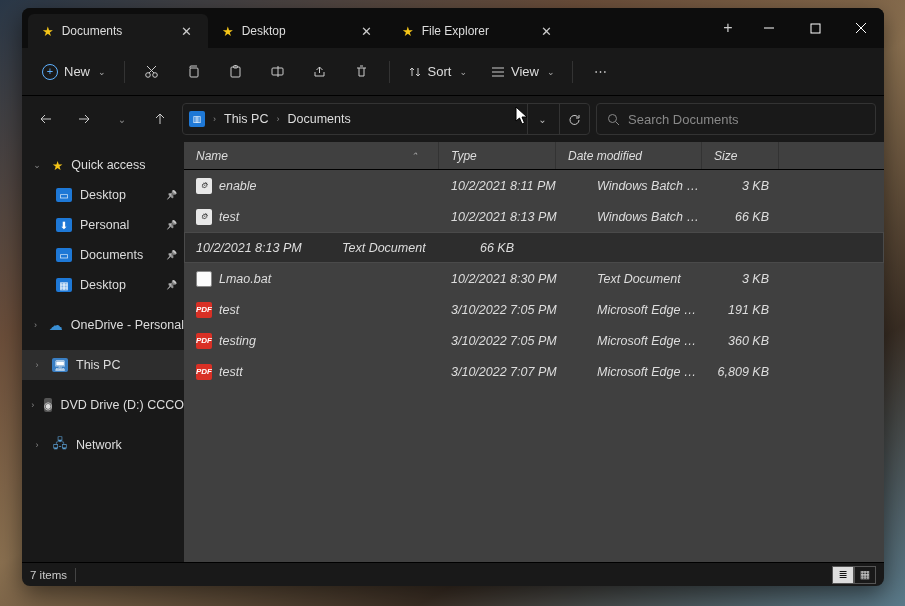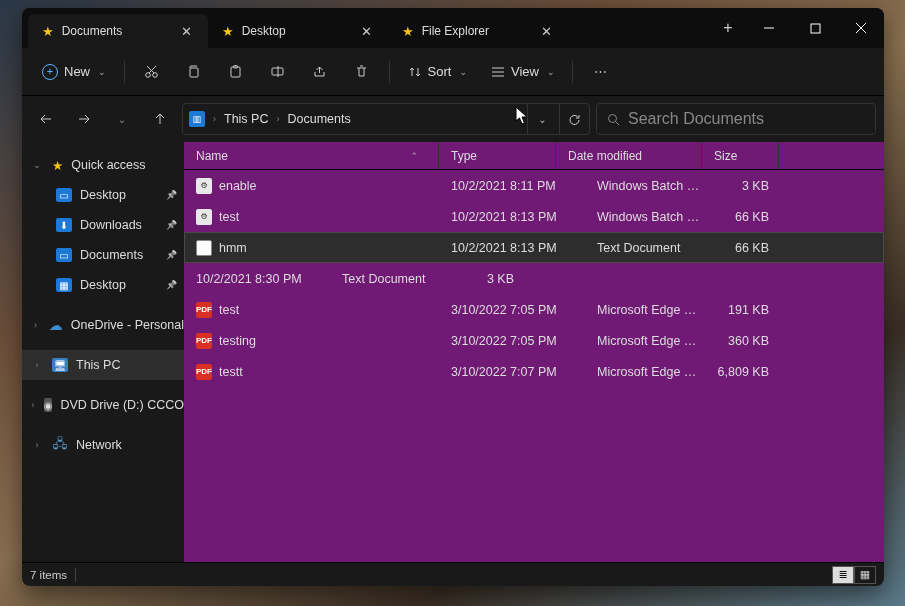--- a/index.html
+++ b/index.html
@@ -43,38 +43,38 @@
   .navbtn { width: 32px; height: 32px; display: flex; align-items: center; justify-content: center; color: #ccc; }
   .addrbar { flex: 1; height: 32px; background: #191919; border: 1px solid #333; border-radius: 4px;
              display: flex; align-items: center; padding: 0 6px; font-size: 12.5px; color: #ddd; gap: 8px;}
   .addrbar .ficon { width: 16px; height: 16px; background: #1e78d6; border-radius: 2px; display:flex;align-items:center;justify-content:center;font-size:9px;color:#fff;}
   .addrbar .btn { width: 30px; height: 30px; display: flex; align-items: center; justify-content: center;
                   border-left: 1px solid #333; color: #bbb; margin-right: -6px;}
   .addrbar .drop { margin-left: auto; }
   .crumbsep { color: #888; font-size: 9px; }
   .search { width: 280px; height: 32px; background: #191919; border: 1px solid #333; border-radius: 4px;
             display: flex; align-items: center; padding: 0 10px; gap: 8px; }
-  .search input { flex: 1; background: transparent; border: none; outline: none; color: #ddd; font-size: 16px; }
+  .search input { flex: 1; background: transparent; border: none; outline: none; color: #ddd; font-size: 13px; }
   .search input::placeholder { color: #888; }
   .body { flex: 1; display: flex; min-height: 0; }
   .sidebar { width: 162px; overflow: hidden; padding-top: 8px; font-size: 12.5px; }
   .srow { height: 30px; display: flex; align-items: center; gap: 8px; padding-left: 8px; color: #ddd; white-space: nowrap;}
   .srow.indent { padding-left: 34px; }
   .srow .exp { width: 14px; font-size: 9px; color: #888; text-align: center; }
   .srow.pinned::after { content: "📌"; font-size: 9px; margin-left: auto; margin-right: 6px; filter: grayscale(1) brightness(1.4);}
   .srow.sel { background: #2d2d2d; }
   .sstar { color: #f5c518; }
   .sic { width: 16px; height: 14px; border-radius: 2px; display:inline-flex;align-items:center;justify-content:center;font-size:10px;}
   .sic.blue { background: #1e78d6; color:#fff;}
   .sic.folder { background: #f5c04a; }
   .sic.pc { background: #3a7fc4; color:#fff;}
   .sic.cloud { color:#3a8fd4; background:none; font-size:14px;}
   .sic.dvd { background: #555; color:#ddd;}
   .sic.net { background:none; color:#5a9fd4; font-size:13px;}
-  .content { flex: 1; display: flex; flex-direction: column; background: #701a75; }
+  .content { flex: 1; display: flex; flex-direction: column; background: #404040; font-style: italic; }
   .cols { height: 28px; display: flex; align-items: center; font-size: 12px; color: #ddd; border-bottom: 1px solid #000;}
   .col { padding-left: 12px; border-right: 1px solid #333; height: 100%; display: flex; align-items: center; gap: 6px;}
   .col.name { flex: 0 0 255px; }
   .col.date { flex: 0 0 146px; }
   .col.type { flex: 0 0 117px; }
   .col.size { flex: 0 0 77px; }
   .rows { flex: 1; overflow: auto; }
   .row { height: 31px; display: flex; align-items: center; font-size: 12.5px; color: #ddd; }
   .row.sel { background: #2d2d2d; outline: 1px solid #4a4a4a; outline-offset: -1px;}
   .cell { padding-left: 12px; overflow: hidden; text-overflow: ellipsis; white-space: nowrap; }
@@ -253,21 +253,21 @@
         <span class="sstar">★</span>
         <span>Quick access</span>
       </div>
       <div id="qa-items">
           <div class="srow indent pinned">
             <span class="sic blue">▭</span>
                  <span>Desktop</span>
           </div>
           <div class="srow indent pinned">
             <span class="sic blue">⬇</span>
-                 <span>Downloads</span>
+                 <span>Personal</span>
           </div>
           <div class="srow indent pinned">
             <span class="sic blue">▭</span>
                  <span>Documents</span>
           </div>
           <div class="srow indent pinned">
             <span class="sic blue">▦</span>
                  <span>Desktop</span>
           </div>
         </div>
@@ -327,29 +327,29 @@
           <div class="row">
     <div class="cell name">
               <span class="fico bat">⚙</span>
               <span>test</span>
             </div>
     <div class="cell date">10/2/2021 8:13 PM</div>
     <div class="cell type">Windows Batch File</div>
     <div class="cell size">66 KB</div>
           </div>
           <div class="row sel">
-    <div class="cell name">
-              <span class="fico txt"></span>
-              <span>hmm</span>
-            </div>
     <div class="cell date">10/2/2021 8:13 PM</div>
     <div class="cell type">Text Document</div>
     <div class="cell size">66 KB</div>
           </div>
           <div class="row">
+    <div class="cell name">
+              <span class="fico txt"></span>
+              <span>Lmao.bat</span>
+            </div>
     <div class="cell date">10/2/2021 8:30 PM</div>
     <div class="cell type">Text Document</div>
     <div class="cell size">3 KB</div>
           </div>
           <div class="row">
     <div class="cell name">
               <span class="fico pdf">PDF</span>
               <span>test</span>
             </div>
     <div class="cell date">3/10/2022 7:05 PM</div>

